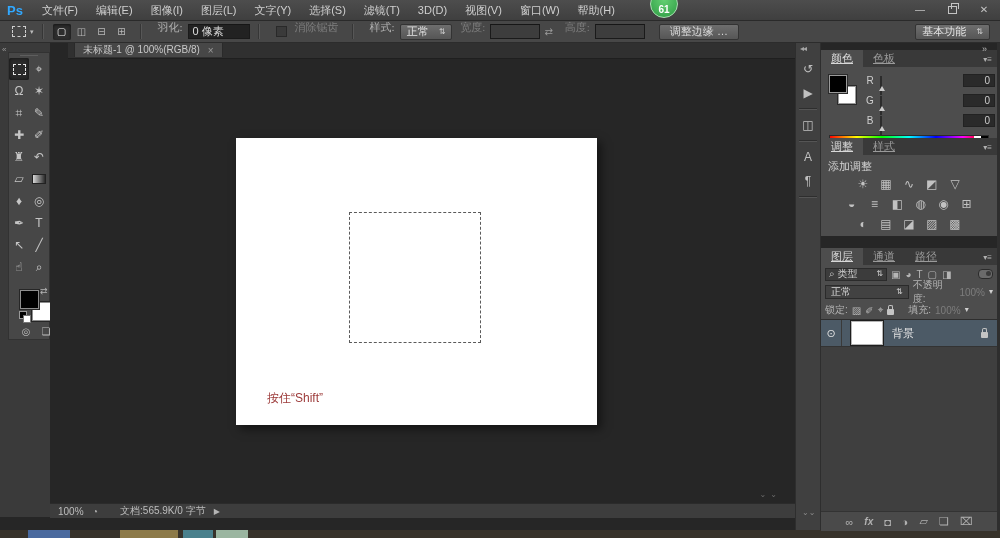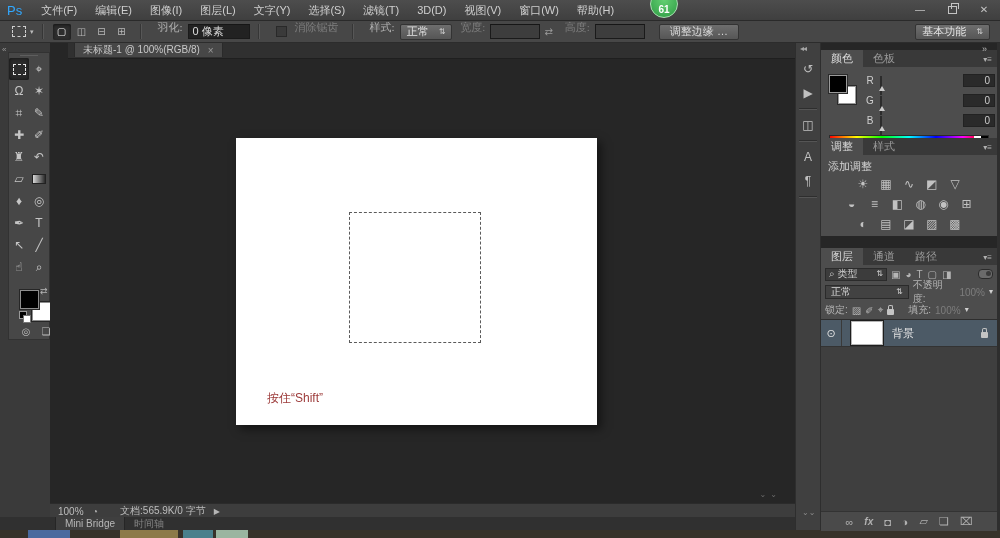--- a/index.html
+++ b/index.html
@@ -3,21 +3,21 @@
 <meta charset="utf-8">
 <style>
   html,body{margin:0;padding:0;background:#1b1b1b;}
   #app{position:relative;width:1000px;height:538px;background:#262626;overflow:hidden;
        font-family:"Liberation Sans","DejaVu Sans",sans-serif;user-select:none;}
   .abs{position:absolute;}
 
   
   .titlebar{left:0;top:0;width:1000px;height:20px;background:linear-gradient(#4d4d4d,#3f3f3f);
             border-bottom:1px solid #2a2a2a;display:flex;align-items:center;}
-  .ps-logo{margin:0 10px 0 7px;color:#31a8ff;font-weight:normal;font-size:13px;}
+  .ps-logo{margin:0 10px 0 7px;color:#31a8ff;font-weight:bold;font-size:13px;}
   .menu-item{color:#cfcfcf;font-size:11px;padding:4px 9px;line-height:20px;white-space:nowrap;}
   .badge{position:absolute;left:650px;top:-10px;width:28px;height:28px;border-radius:50%;
          background:radial-gradient(circle at 50% 35%,#63cf72,#2d9b43);border:1px solid #a9dfb2;
          color:#fff;font-size:10px;font-weight:bold;display:flex;align-items:flex-end;justify-content:center;
          box-sizing:border-box;padding-bottom:2px;z-index:50;}
   .win-controls{position:absolute;right:6px;top:3px;display:flex;gap:12px;align-items:center;}
   .win-btn{min-width:20px;height:13px;color:#c3c3c3;font-size:10px;display:flex;align-items:center;justify-content:center;}
   .restore-box{position:relative;width:7px;height:6px;border:1px solid #c3c3c3;}
   .restore-box::before{content:"";position:absolute;left:2px;top:-4px;width:6px;height:5px;
                        border:1px solid #c3c3c3;border-bottom:none;}
@@ -99,21 +99,21 @@
   .strip-chevrons{position:absolute;left:4px;top:1px;font-size:8px;color:#a5a5a5;letter-spacing:-1px;}
   .strip-icons{position:absolute;left:0;top:14px;width:24px;display:flex;flex-direction:column;align-items:center;}
   .strip-icon{width:24px;height:24px;display:flex;align-items:center;justify-content:center;color:#c0c0c0;font-size:12px;}
   .strip-div{width:18px;height:1px;background:#2e2e2e;border-bottom:1px solid #555;margin:3px 0;}
   .strip-bottom{position:absolute;left:6px;bottom:14px;color:#8a8a8a;font-size:8px;line-height:6px;text-align:center;}
 
   
   .dock-header-chev{left:982px;top:44px;font-size:9px;color:#bdbdbd;letter-spacing:-1px;z-index:5;}
   .panel{position:absolute;left:821px;width:176px;background:#4d4d4d;box-sizing:border-box;}
   .ptabs{height:17px;background:#393939;display:flex;align-items:flex-end;font-size:11px;color:#9a9a9a;}
-  .ptab{padding:2px 10px 2px 10px;line-height:13px;white-space:nowrap;}
+  .ptab{padding:2px 10px 2px 10px;line-height:13px;white-space:nowrap;text-decoration:underline;}
   .ptab.active{background:#4d4d4d;color:#d8d8d8;}
   .pmenu{margin-left:auto;color:#b0b0b0;font-size:8px;padding:0 5px 3px 0;}
   .pbody{position:relative;}
 
   
   .cp-fg{position:absolute;left:8px;top:8px;width:16px;height:16px;background:#000;border:1px solid #9a9a9a;outline:1px solid #2b2b2b;}
   .cp-bg{position:absolute;left:17px;top:19px;width:16px;height:16px;background:#fff;border:1px solid #9a9a9a;outline:1px solid #2b2b2b;}
   .chan-row{position:absolute;left:44px;display:flex;align-items:center;gap:5px;}
   .chan-label{width:10px;color:#cfcfcf;font-size:10px;text-align:center;}
   .trackwrap{position:relative;width:78px;height:8px;}
@@ -310,24 +310,20 @@
     <span class="corner-grips">⌄⌄</span>
   </div>
 
   <div class="abs statusbar">
     <span class="status-zoom">100%</span>
     <span class="status-icon">◔</span>
     <span>文档:565.9K/0 字节</span>
     <span class="status-arrow">▶</span>
   </div>
 
-  <div class="abs bottom-tabbar">
-    <span class="btab active">Mini Bridge</span>
-    <span class="btab idle">时间轴</span>
-  </div>
 
   <div class="abs taskbar">
     <div class="tk tk1"></div>
     <div class="tk tk2"></div>
     <div class="tk tk3"></div>
     <div class="tk tk4"></div>
   </div>
 
   <div class="abs dock-strip">
     <span class="strip-chevrons">◂◂</span>

